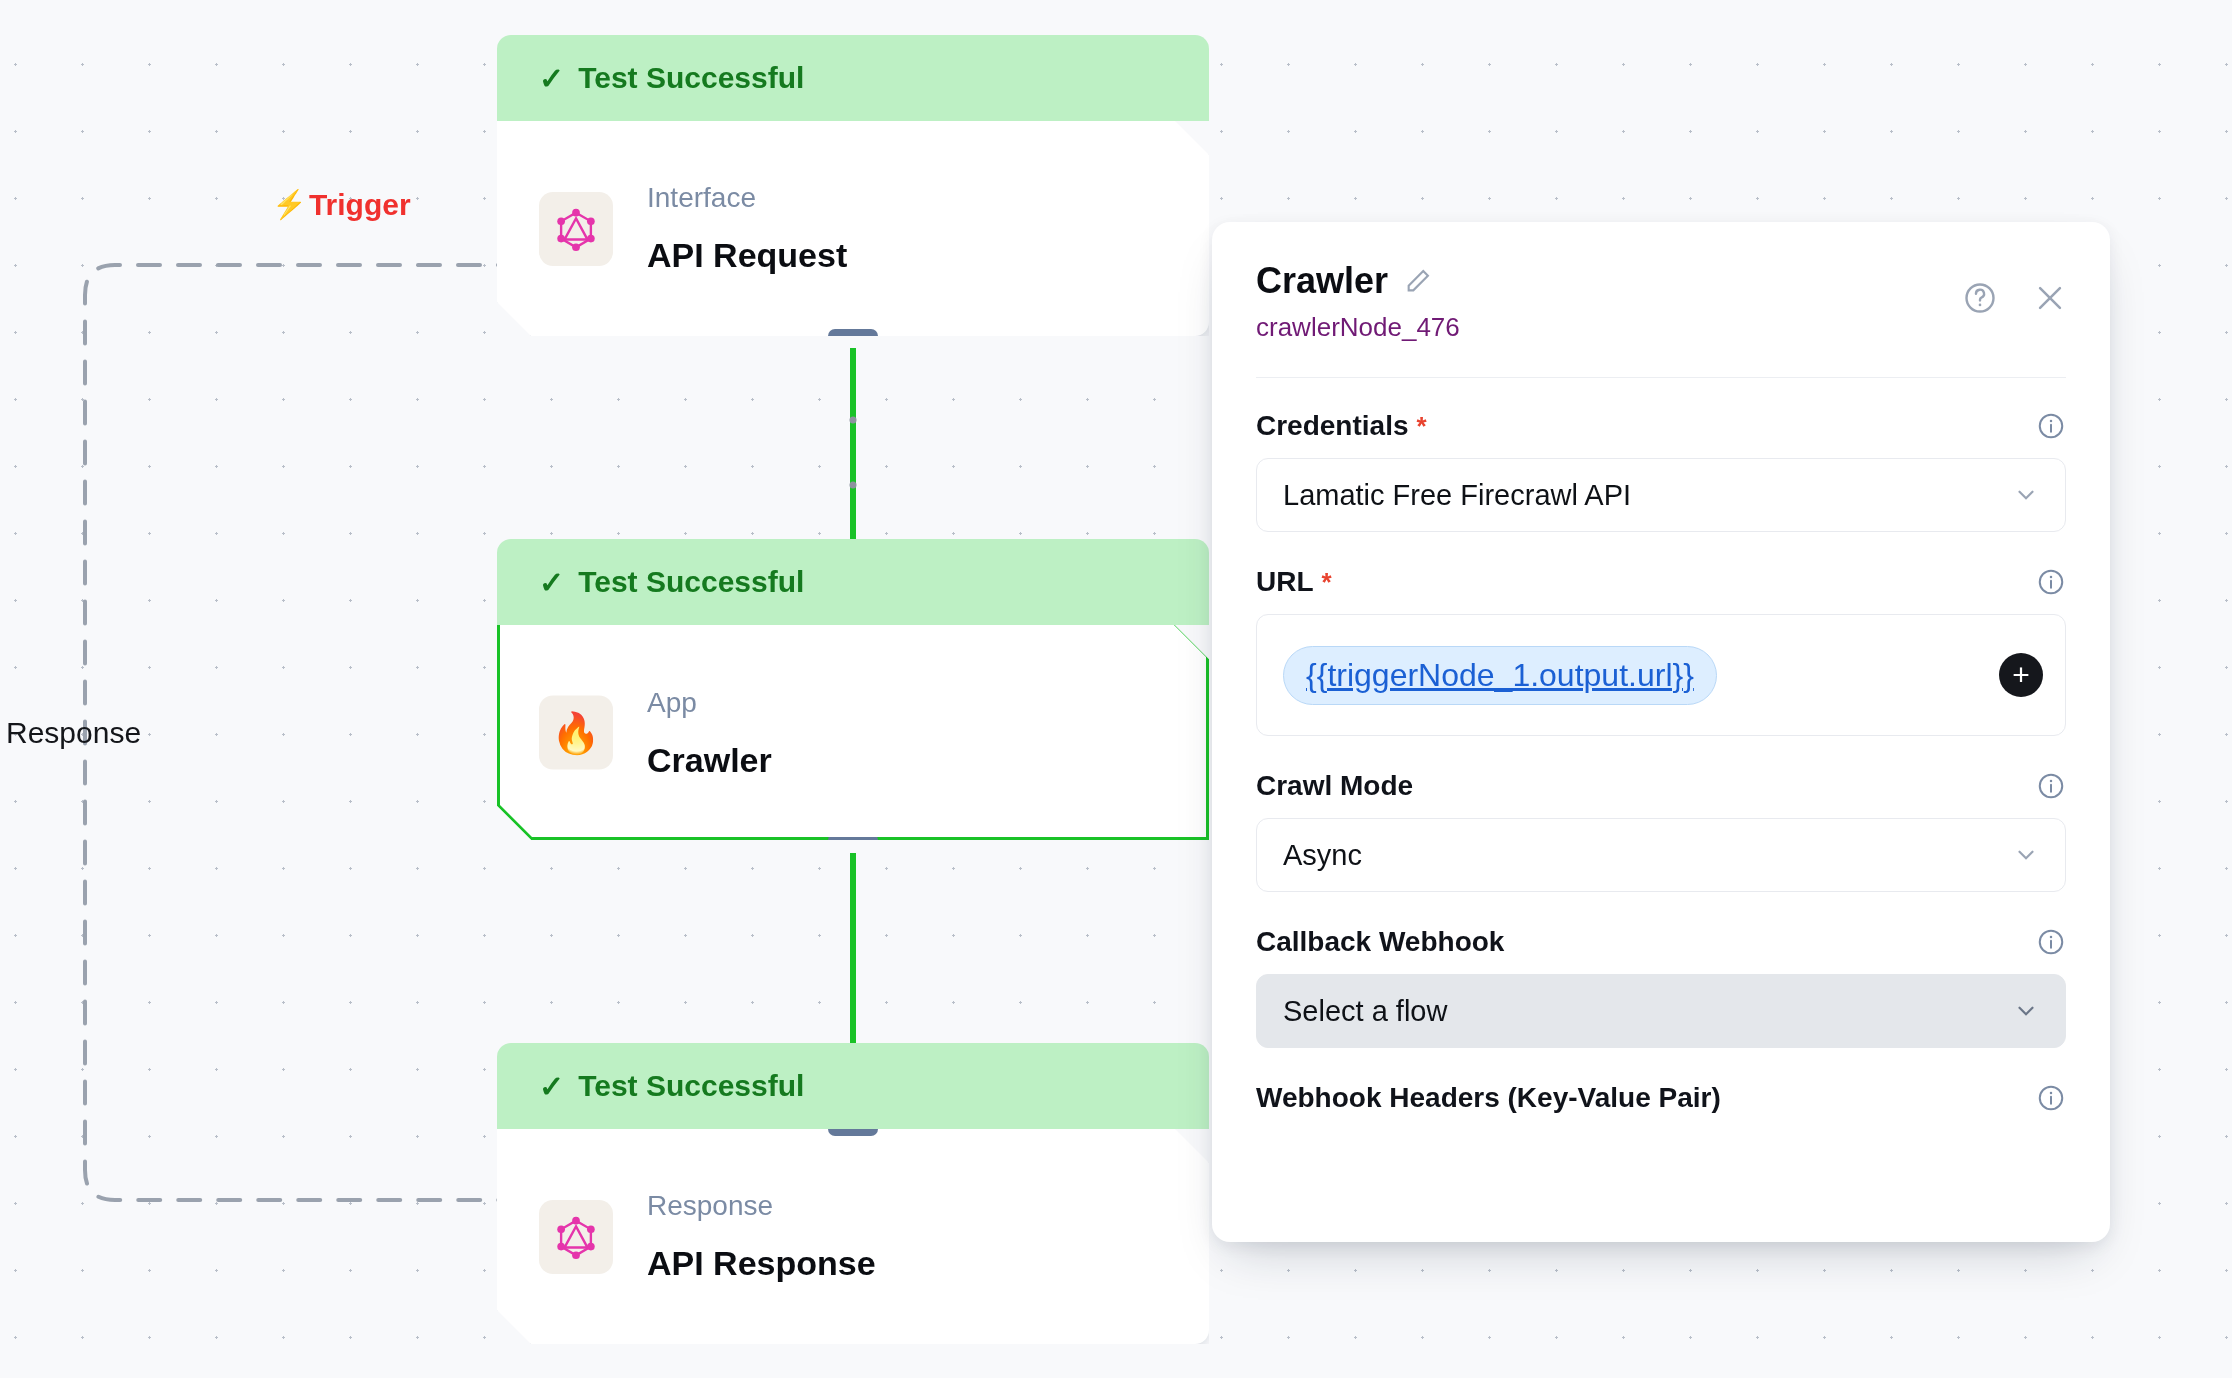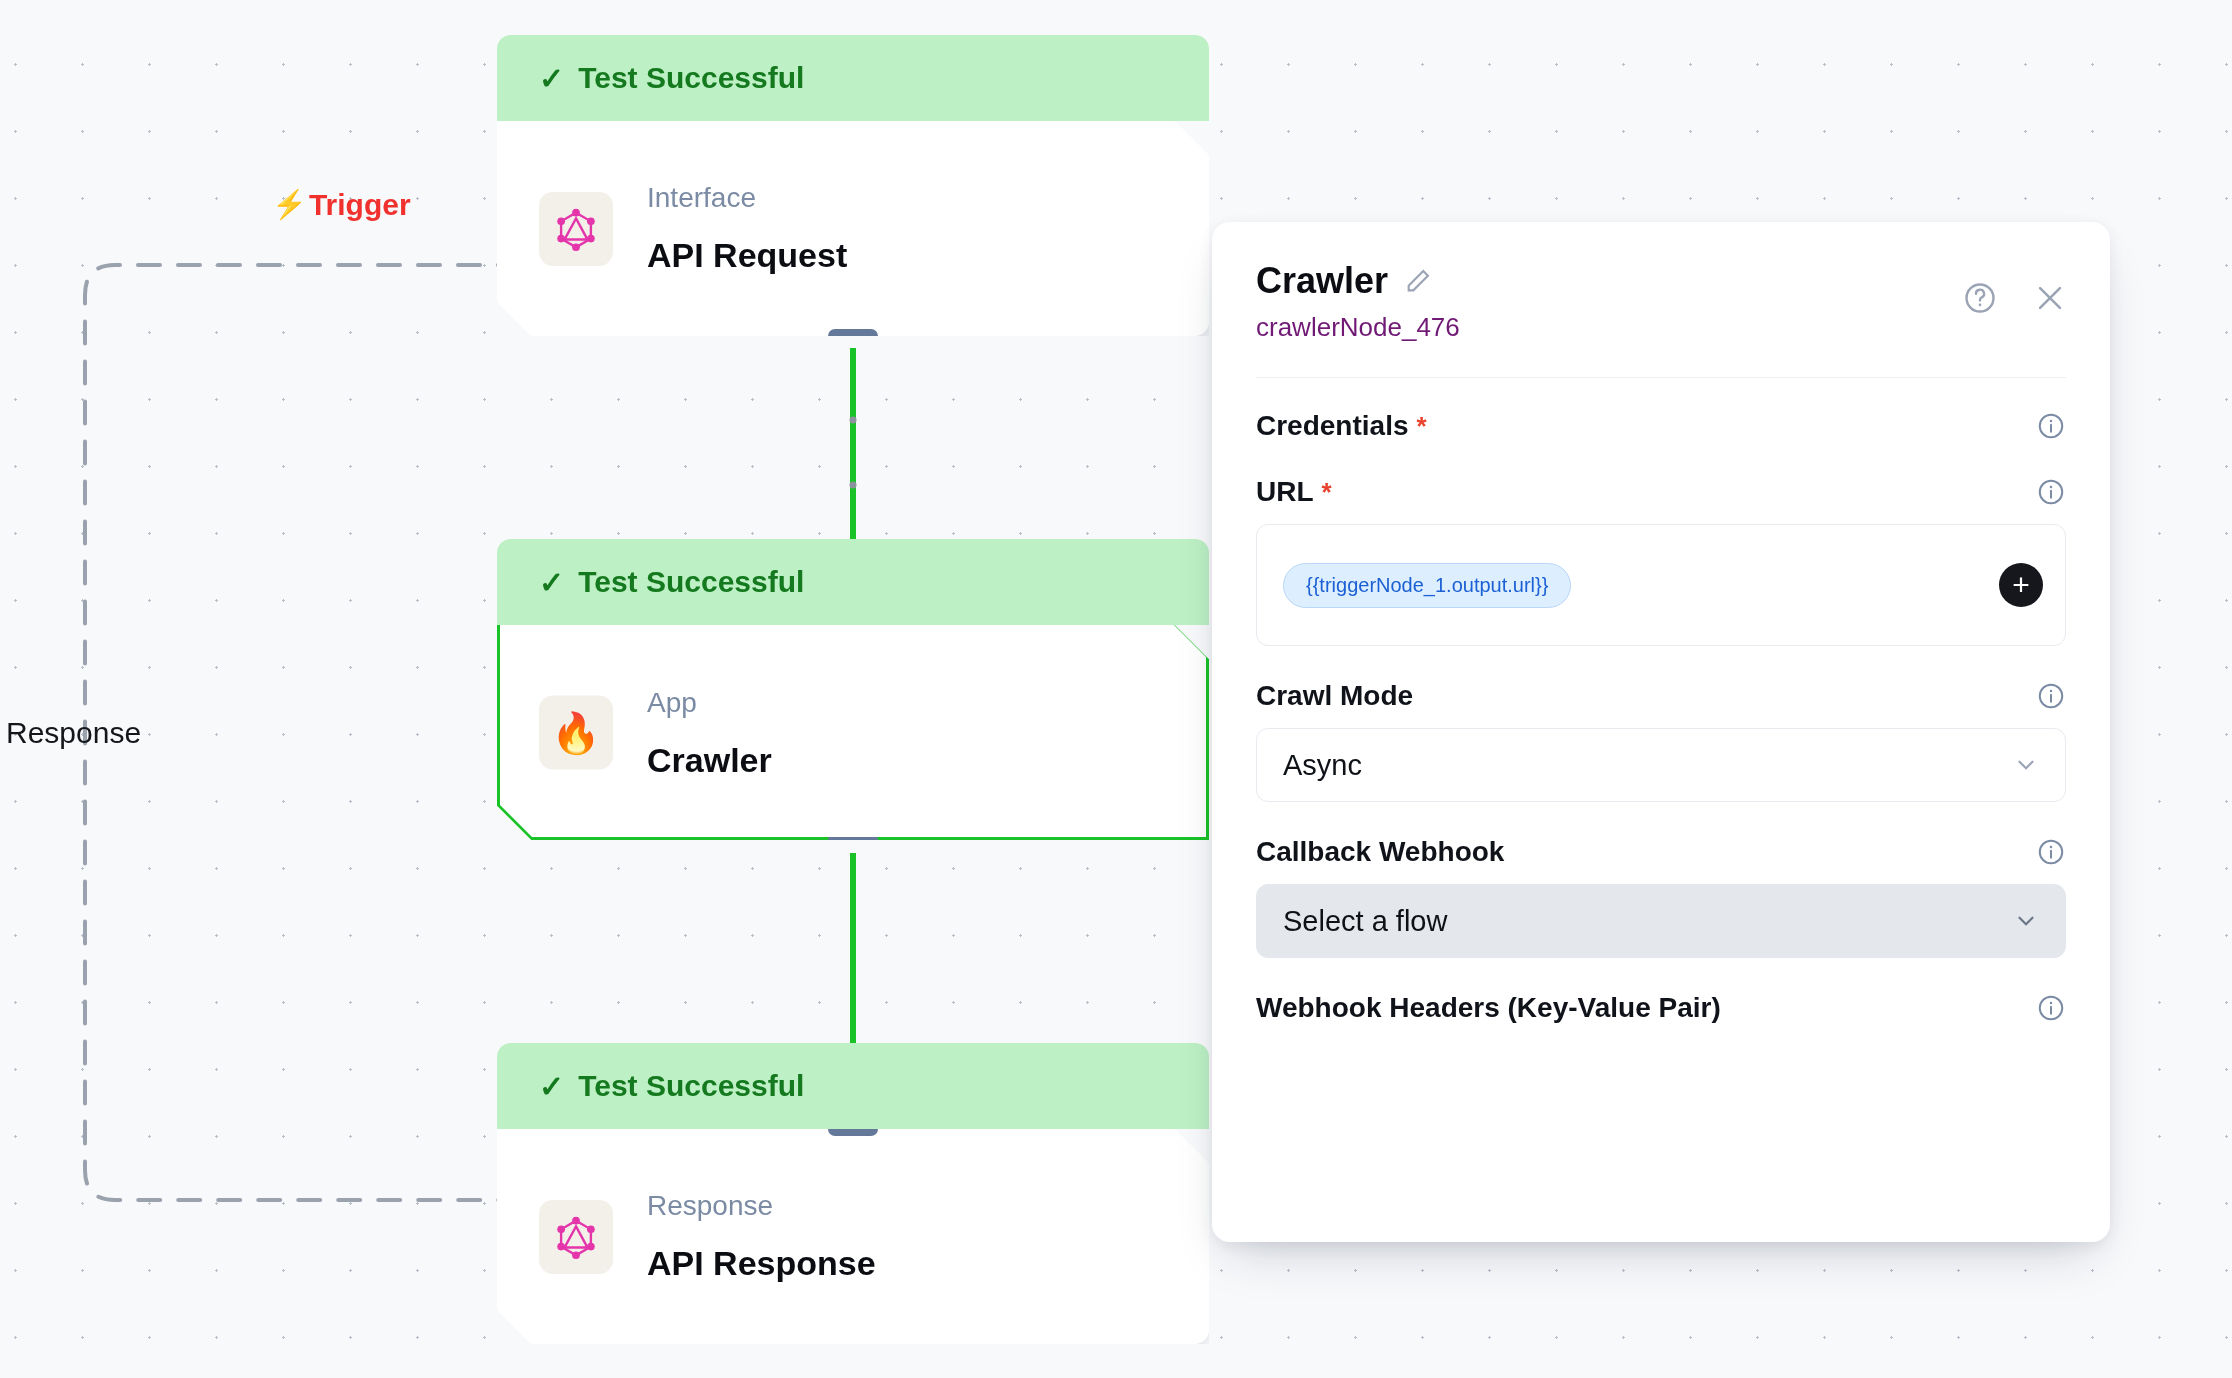--- a/index.html
+++ b/index.html
@@ -136,21 +136,21 @@
   .select.grey { background: #e4e7eb; border-color: #e4e7eb; }
   .select .chev { width: 26px; height: 26px; flex: none; }
 
   .token-box {
     min-height: 122px; border: 1.5px solid #e8eaef; border-radius: 12px;
     background: #ffffff; position: relative;
     display: flex; align-items: center; padding: 0 26px;
   }
   .token {
     background: #ddeeff; border: 1.5px solid #b9d8f7; border-radius: 999px;
-    color: #1b60d4; font-size: 20px; padding: 10px 22px;
+    color: #1b60d4; font-size: 32px; padding: 10px 22px; text-decoration: underline;
   }
   .add-btn {
     position: absolute; right: 22px; top: 50%; transform: translateY(-50%);
     width: 44px; height: 44px; border-radius: 50%;
     background: #15171c; color: #fff;
     display: flex; align-items: center; justify-content: center;
     font-size: 30px; line-height: 1; cursor: pointer;
   }
 
   .webhook-row { display: flex; gap: 20px; }
@@ -316,20 +316,26 @@
           <div class="field-label">
             <span>Credentials</span>
             <span class="req">*</span>
           </div>
           <svg class="info-icon" viewBox="0 0 24 24" fill="none" stroke="#7b8ba4" stroke-width="1.6">
             <circle cx="12" cy="12" r="9"></circle>
             <path d="M12 11v5.5" stroke-linecap="round"></path>
             <circle cx="12" cy="7.9" r="1" fill="#7b8ba4" stroke="none"></circle>
           </svg>
         </div>
+        <div class="select">
+          <span>Lamatic Free Firecrawl API</span>
+          <svg class="chev" viewBox="0 0 24 24" fill="none" stroke="#9aa4b4" stroke-width="2" stroke-linecap="round">
+            <path d="M6 9l6 6 6-6"></path>
+          </svg>
+        </div>
       </div>
 
       <div class="field">
         <div class="field-label-row">
           <div class="field-label">
             <span>URL</span>
             <span class="req">*</span>
           </div>
           <svg class="info-icon" viewBox="0 0 24 24" fill="none" stroke="#7b8ba4" stroke-width="1.6">
             <circle cx="12" cy="12" r="9"></circle>

